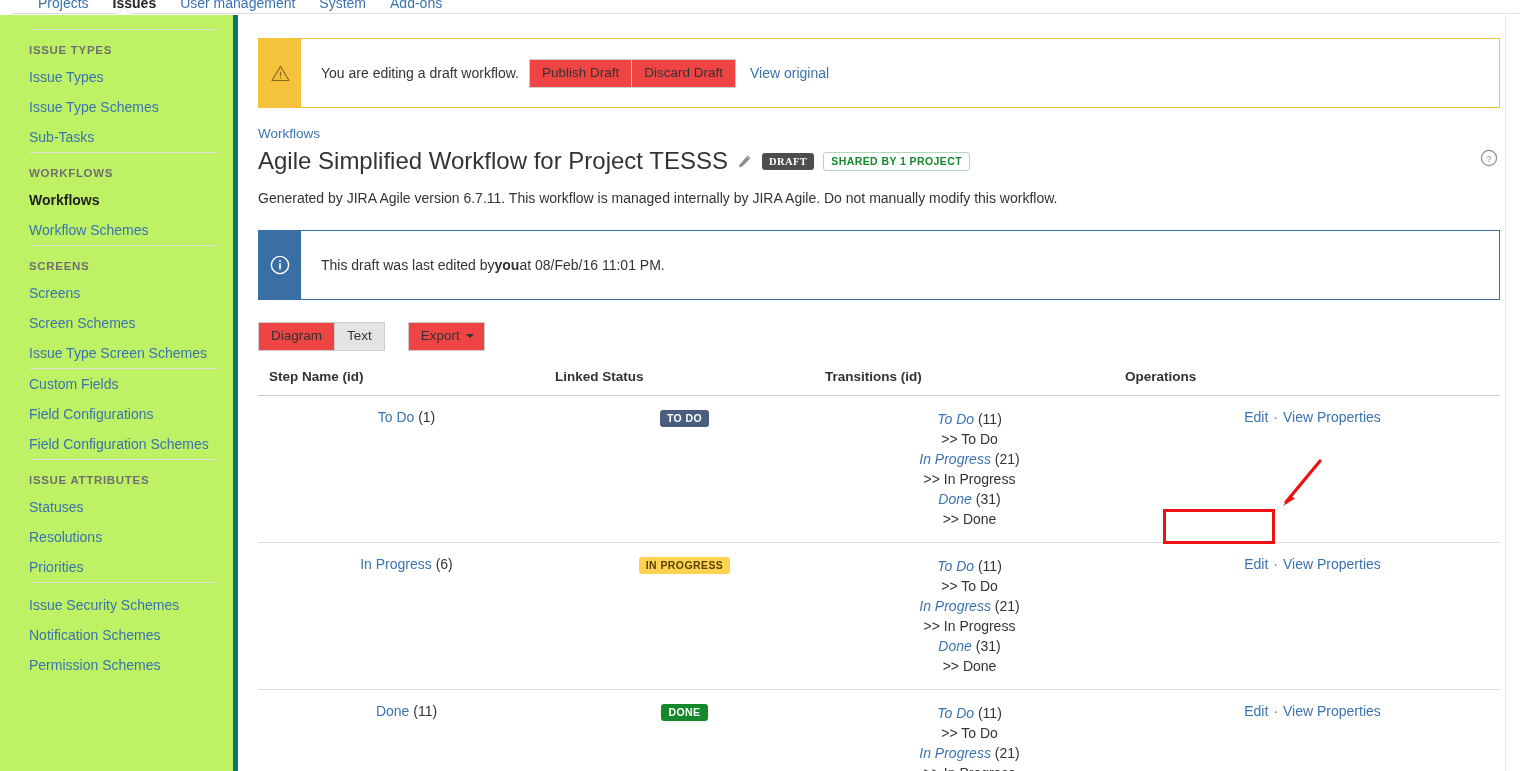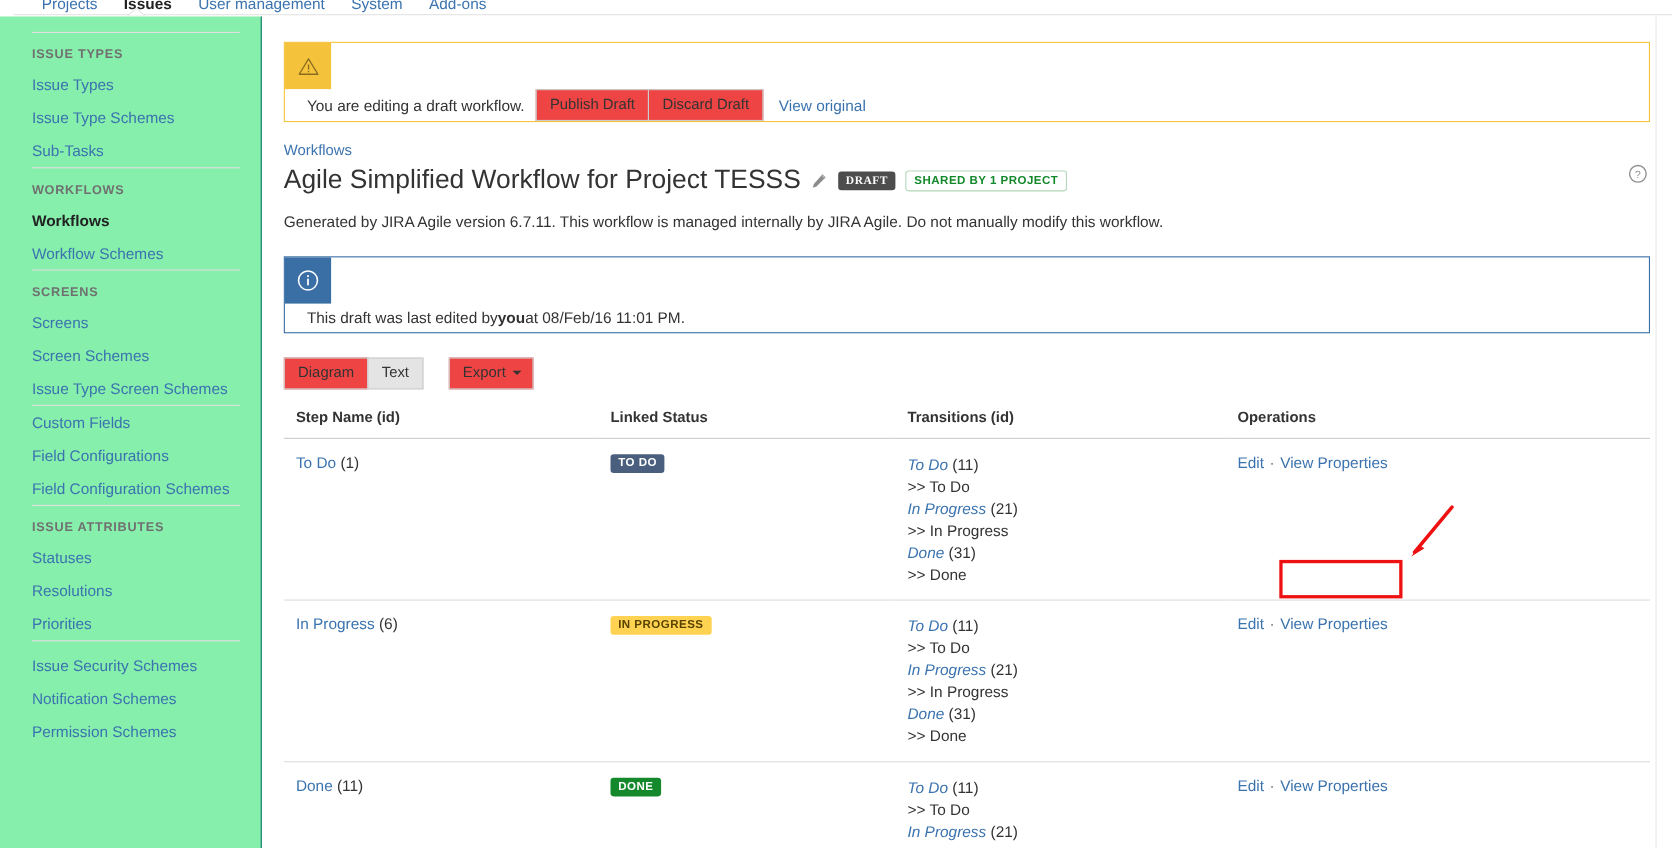--- a/index.html
+++ b/index.html
@@ -47,22 +47,22 @@
     border-left: 9px solid transparent;
     border-right: 9px solid transparent;
     border-bottom: 8px solid #dddddd;
     z-index: 2;
   }
 
   
   .sidebar {
     position: absolute; left: 0; top: 15px;
     width: 238px; height: 756px;
-    background: #86efac;
-    border-right: 1px solid #0f766e;
+    background: #bef264;
+    border-right: 5px solid #0f766e;
     overflow: hidden;
   }
   .sb-inner { padding: 0 0 0 29px; }
   .sb-rule {
     border-top: 1px solid #e0e0e0;
     margin: 0 20px 0 0; width: 189px;
   }
   .sb-head {
     font-size: 11.5px; font-weight: bold; letter-spacing: .06em;
     color: #707070; text-transform: uppercase;
@@ -83,21 +83,21 @@
     overflow: hidden;
   }
 
   
   .banner {
     position: relative;
     margin: 23px 20px 0 19px;
     width: 1242px;
     min-height: 70px;
     background: #ffffff;
-    display: flex; align-items: stretch; flex-direction: column;
+    display: flex; align-items: stretch;
   }
   .banner.warn { border: 1px solid #f5c33b; }
   .banner.info { border: 1px solid #3a6fa5; }
   .banner-stripe {
     width: 42px; flex: 0 0 42px;
     display: flex; align-items: center; justify-content: center;
   }
   .banner.warn .banner-stripe { background: #f5c33b; }
   .banner.info .banner-stripe { background: #3a6fa5; }
   .banner-body {
@@ -175,21 +175,21 @@
   .tbl {
     margin: 18px 20px 0 19px; width: 1242px;
     border-collapse: collapse; table-layout: fixed;
   }
   .tbl th {
     text-align: left; font-size: 13.5px; font-weight: bold; color: #333333;
     padding: 0 0 11px 11px; border-bottom: 1px solid #cccccc;
   }
   .tbl td {
     vertical-align: top; padding: 13px 0 13px 11px;
-    border-bottom: 1px solid #dddddd; font-size: 14px;
+    border-bottom: 1px solid #dddddd; font-size: 14px; text-align: center;
   }
   .col-step { width: 286px; }
   .col-status { width: 270px; }
   .col-trans { width: 300px; }
   .col-ops { width: 386px; }
 
   .step-name { color: #3b73af; cursor: pointer; }
   .step-id { color: #333333; }
 
   .lz-todo { background: #4a5f7e; color: #ffffff; }

